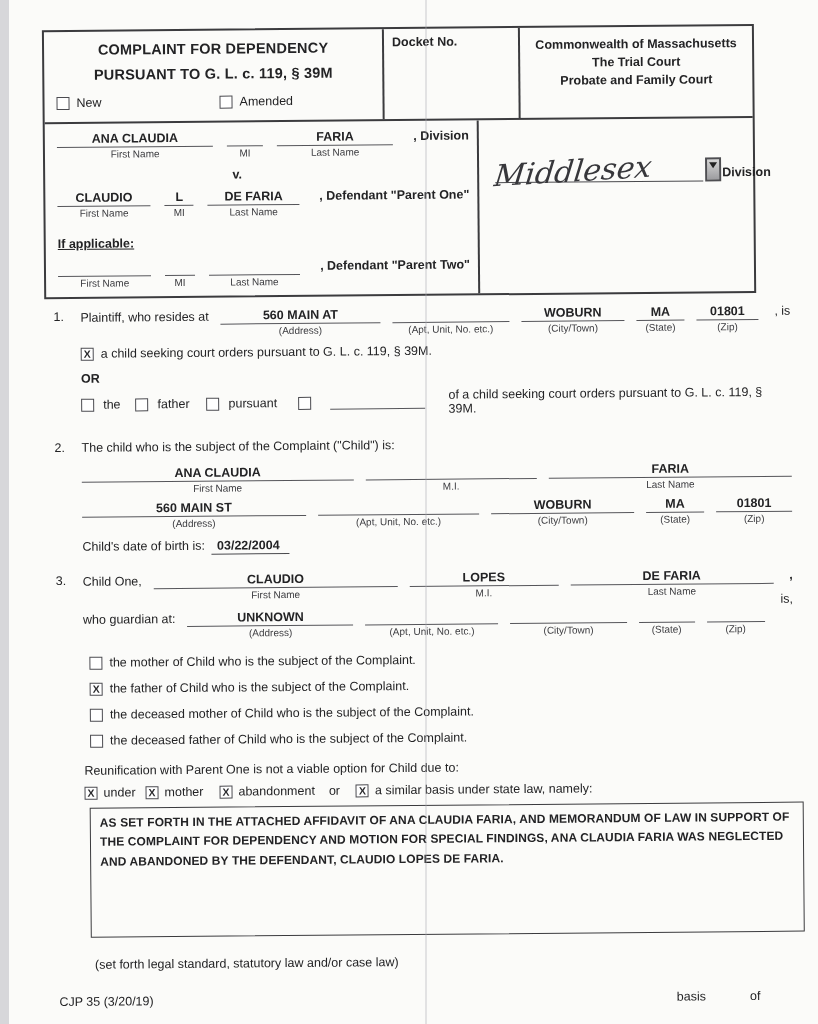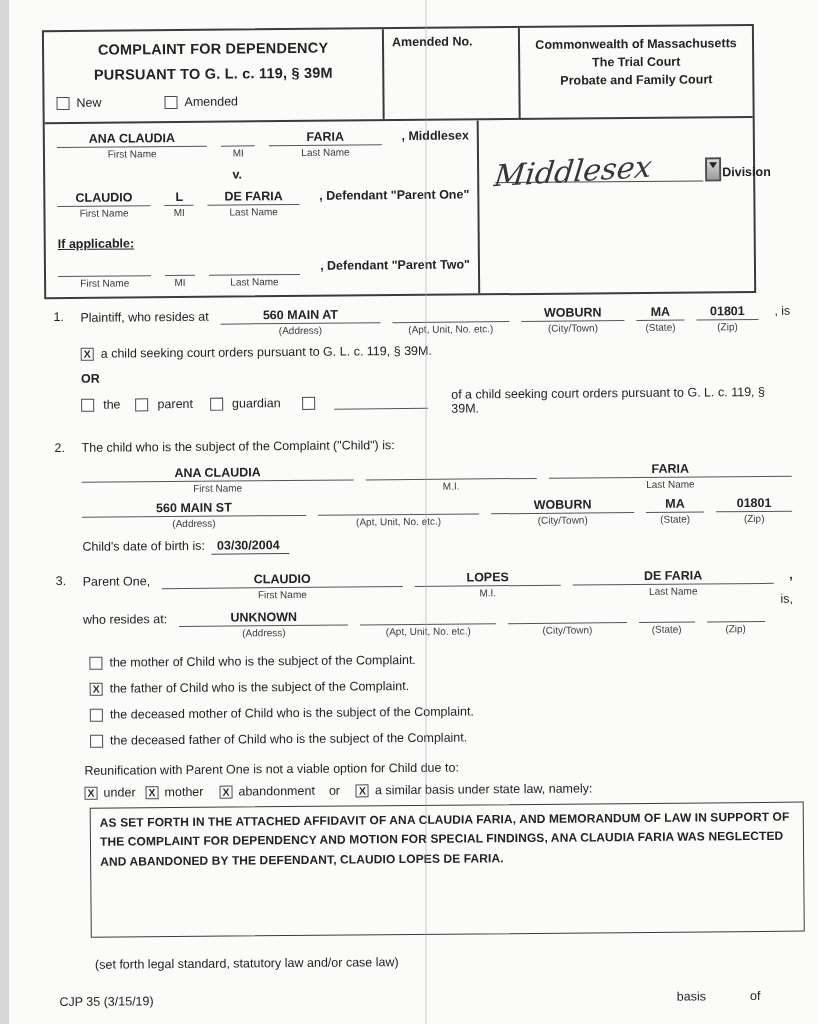--- a/index.html
+++ b/index.html
@@ -83,30 +83,30 @@
         <div class="cell title-cell">
           <div class="title-line">COMPLAINT FOR DEPENDENCY</div>
           <div class="title-line">PURSUANT TO G. L. c. 119, § 39M</div>
           <div class="new-amended">
             <span class="cbrow">
               <span class="cb">
                   <span class="cbx"></span>
                 </span>
               <span>New</span>
             </span>
-            <span class="cbrow" style="margin-left:63px">
+            <span class="cbrow" style="margin-left:118px">
               <span class="cb">
                   <span class="cbx"></span>
                 </span>
               <span>Amended</span>
             </span>
           </div>
         </div>
         <div class="cell docket-cell">
-          <span>Amended No.</span>
+          <span>Docket No.</span>
         </div>
         <div class="cell court-cell">
           <div>Commonwealth of Massachusetts</div>
           <div>The Trial Court</div>
           <div>Probate and Family Court</div>
         </div>
       </div>
 
       <div class="cap-body">
         <div class="cap-left">
@@ -117,21 +117,21 @@
               <span class="lbl">First Name</span>
             </span>
             <span class="fld" style="width:36px">
               <span class="val"></span>
               <span class="lbl">MI</span>
             </span>
             <span class="fld" style="width:118px">
               <span class="val">FARIA</span>
               <span class="lbl">Last Name</span>
             </span>
-            <span class="suffix">, Middlesex</span>
+            <span class="suffix">, Division</span>
           </div>
           <div class="vdot">v.</div>
 
           <div class="name-row">
             <span class="fld" style="width:108px">
               <span class="val">CLAUDIO</span>
               <span class="lbl">First Name</span>
             </span>
             <span class="fld" style="width:34px">
               <span class="val">L</span>
@@ -211,25 +211,25 @@
         </div>
         <div class="or-word" style="margin-top:11px">OR</div>
         <div class="cbrow" style="margin-top:5px; gap:9px">
           <span class="cb">
               <span class="cbx"></span>
             </span>
           <span>the</span>
           <span class="cb" style="margin-left:6px">
               <span class="cbx"></span>
             </span>
-          <span>parent</span>
+          <span>father</span>
           <span class="cb" style="margin-left:8px">
               <span class="cbx"></span>
             </span>
-          <span>guardian</span>
+          <span>pursuant</span>
           <span class="cb" style="margin-left:12px">
               <span class="cbx"></span>
             </span>
           <span class="blank-line" style="margin-left:10px"></span>
           <span style="margin-left:14px">of a child seeking court orders pursuant to G. L. c. 119, § 39M.</span>
         </div>
       </div>
     </div>
 
     <div class="sec" style="margin-top:22px">
@@ -266,46 +266,46 @@
           <span class="fld" style="width:58px">
             <span class="val">MA</span>
             <span class="lbl">(State)</span>
           </span>
           <span class="fld" style="width:76px">
             <span class="val">01801</span>
             <span class="lbl">(Zip)</span>
           </span>
         </div>
         <div style="margin-top:10px">
-          <span>Child's date of birth is:</span><span class="dob-val">03/30/2004</span>
+          <span>Child's date of birth is:</span><span class="dob-val">03/22/2004</span>
         </div>
       </div>
     </div>
 
     <div class="sec" style="margin-top:20px">
       <div class="sec-num">3.</div>
       <div class="sec-body">
         <div class="inline-fields">
-          <span class="intro">Parent One,</span>
+          <span class="intro">Child One,</span>
           <span class="fld" style="flex:1.8">
             <span class="val">CLAUDIO</span>
             <span class="lbl">First Name</span>
           </span>
           <span class="fld" style="flex:1.1">
             <span class="val">LOPES</span>
             <span class="lbl">M.I.</span>
           </span>
           <span class="fld" style="flex:1.5">
             <span class="val">DE FARIA</span>
             <span class="lbl">Last Name</span>
           </span>
           <span class="is-note b">,</span>
         </div>
         <div class="inline-fields" style="margin-top:10px">
-          <span class="intro">who resides at:</span>
+          <span class="intro">who guardian at:</span>
           <span class="fld" style="flex:1.5">
             <span class="val">UNKNOWN</span>
             <span class="lbl">(Address)</span>
           </span>
           <span class="fld" style="flex:1.2">
             <span class="val"></span>
             <span class="lbl">(Apt, Unit, No. etc.)</span>
           </span>
           <span class="fld" style="flex:1.05">
             <span class="val"></span>
@@ -371,21 +371,21 @@
         </div>
       </div>
     </div>
 
     <div class="stmt-box">
       <div class="stmt-text">AS SET FORTH IN THE ATTACHED AFFIDAVIT OF ANA CLAUDIA FARIA, AND MEMORANDUM OF LAW IN SUPPORT OF THE COMPLAINT FOR DEPENDENCY AND MOTION FOR SPECIAL FINDINGS, ANA CLAUDIA FARIA WAS NEGLECTED AND ABANDONED BY THE DEFENDANT, CLAUDIO LOPES DE FARIA.</div>
     </div>
     <div class="stmt-note">(set forth legal standard, statutory law and/or case law)</div>
 
     <div class="footer">
-      <span>CJP 35 (3/15/19)</span>
+      <span>CJP 35 (3/20/19)</span>
       <span class="footer-right">
         <span>basis</span>
         <span>of</span>
       </span>
     </div>
 
   </div>
   <div class="fold"></div>
 </div>
 

